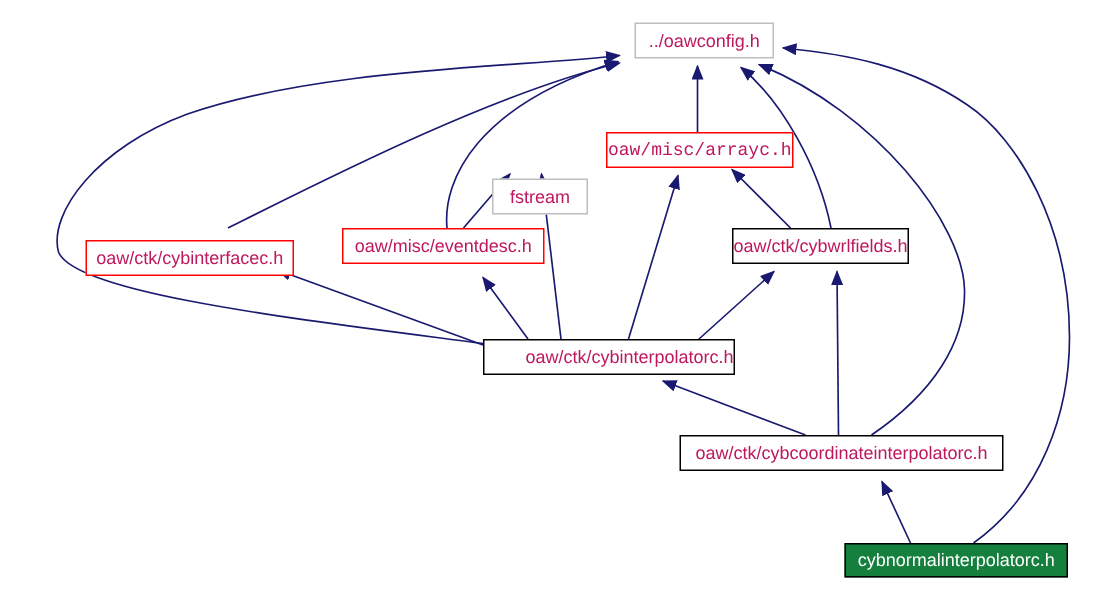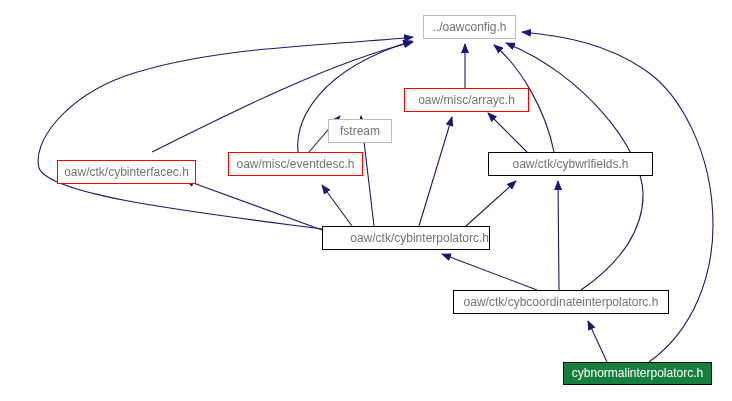--- a/index.html
+++ b/index.html
@@ -9,36 +9,36 @@
     background:#ffffff;
     font-family:"Liberation Sans", sans-serif;
     overflow:hidden;
   }
   #edges{position:absolute;left:0;top:0;width:732px;height:401px;}
   .node{
     position:absolute;
     box-sizing:border-box;
     background:#ffffff;
     border:1px solid #000000;
-    color:#737373;
+    color:#be185d;
     font-size:12px;
     line-height:22px;
     text-align:center;
     white-space:nowrap;
     overflow:hidden;
     z-index:2;
   }
   .node.current{background:#15803d;color:#ffffff;}
   
   #n-oawconfig      {left:423px;top:15px; width:93px; height:24px;}
   #n-fstream        {left:328px;top:87px; width:64px; height:24px;}
-  #n-arrayc         {left:404px;top:88px; width:125px;height:24px;}
+  #n-arrayc         {left:404px;top:88px; width:125px;height:24px;font-family:Liberation Mono, monospace;}
   #n-cybinterfacec  {left:57px; top:160px;width:139px;height:24px;}
   #n-eventdesc      {left:228px;top:152px;width:135px;height:24px;}
-  #n-cybwrlfields   {left:488px;top:152px;width:165px;height:24px;}
+  #n-cybwrlfields   {left:488px;top:152px;width:118px;height:24px;}
   #n-cybinterpolatorc{left:322px;top:226px;width:168px;height:24px;}
   #n-cybcoordinate  {left:453px;top:290px;width:216px;height:24px;}
   #n-cybnormal      {left:563px;top:362px;width:149px;height:23px;line-height:21px;}
 </style>
 </head>
 <body>
 
 <div id="canvas">
 
   <svg id="edges" width="732" height="401" viewBox="0 0 732 401" xmlns="http://www.w3.org/2000/svg">

